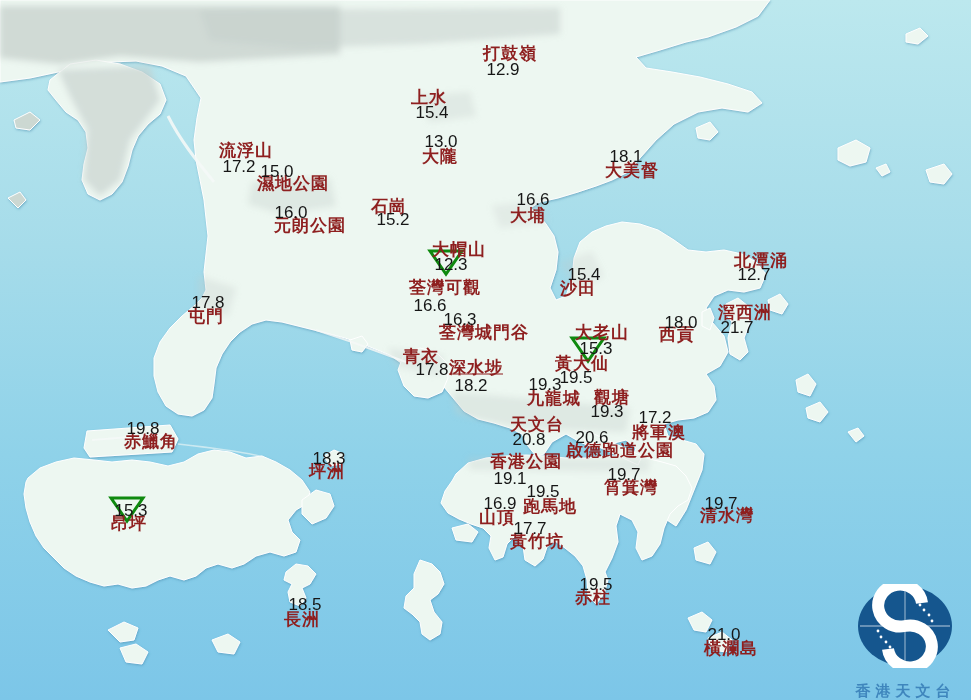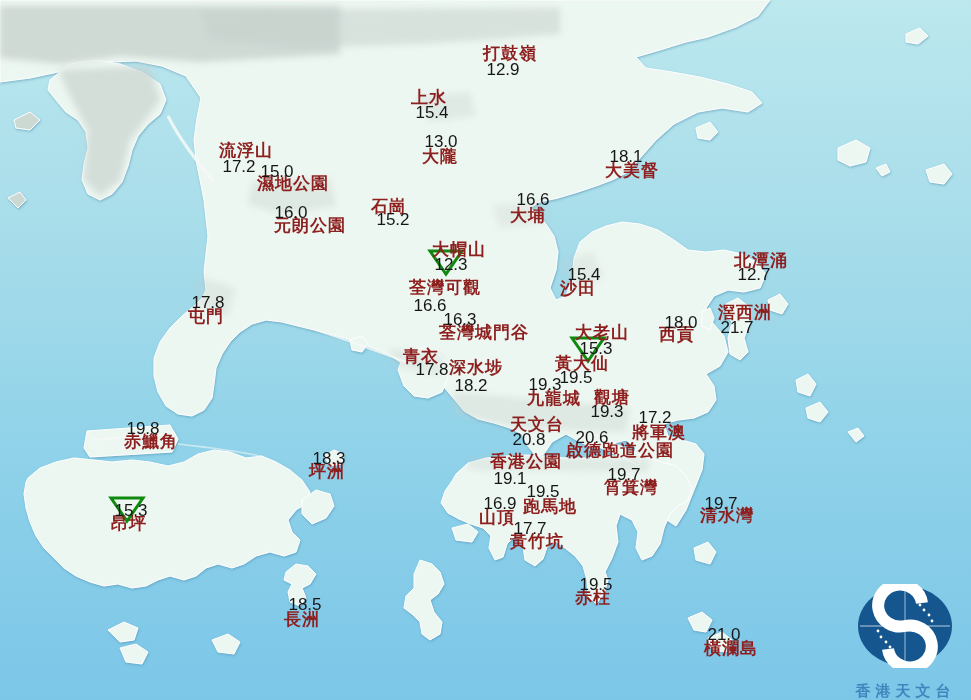--- a/index.html
+++ b/index.html
@@ -164,21 +164,21 @@
       <span class="station-name" style="left: 484px; top: 332px;">荃灣城門谷</span>
       <span class="station-temp" style="left: 460px; top: 319px;">16.3</span>
       <span class="station-name" style="left: 602px; top: 332px;">大老山</span>
       <span class="station-temp" style="left: 596px; top: 348px;">15.3</span>
       <span class="station-name" style="left: 677px; top: 334px;">西貢</span>
       <span class="station-temp" style="left: 681px; top: 322px;">18.0</span>
       <span class="station-name" style="left: 745px; top: 312px;">滘西洲</span>
       <span class="station-temp" style="left: 737px; top: 327px;">21.7</span>
       <span class="station-name" style="left: 421px; top: 356px;">青衣</span>
       <span class="station-temp" style="left: 432px; top: 369px;">17.8</span>
-      <span class="station-name" style="left: 476px; top: 367px;">深水埗</span>
+      <span class="station-name" style="left: 476px; top: 367px; text-decoration: underline;">深水埗</span>
       <span class="station-temp" style="left: 471px; top: 385px;">18.2</span>
       <span class="station-name" style="left: 582px; top: 363px;">黃大仙</span>
       <span class="station-temp" style="left: 576px; top: 377px;">19.5</span>
       <span class="station-name" style="left: 554px; top: 398px;">九龍城</span>
       <span class="station-temp" style="left: 545px; top: 384px;">19.3</span>
       <span class="station-name" style="left: 612px; top: 397px;">觀塘</span>
       <span class="station-temp" style="left: 607px; top: 411px;">19.3</span>
       <span class="station-name" style="left: 537px; top: 424px;">天文台</span>
       <span class="station-temp" style="left: 529px; top: 439px;">20.8</span>
       <span class="station-name" style="left: 620px; top: 450px;">啟德跑道公園</span>

